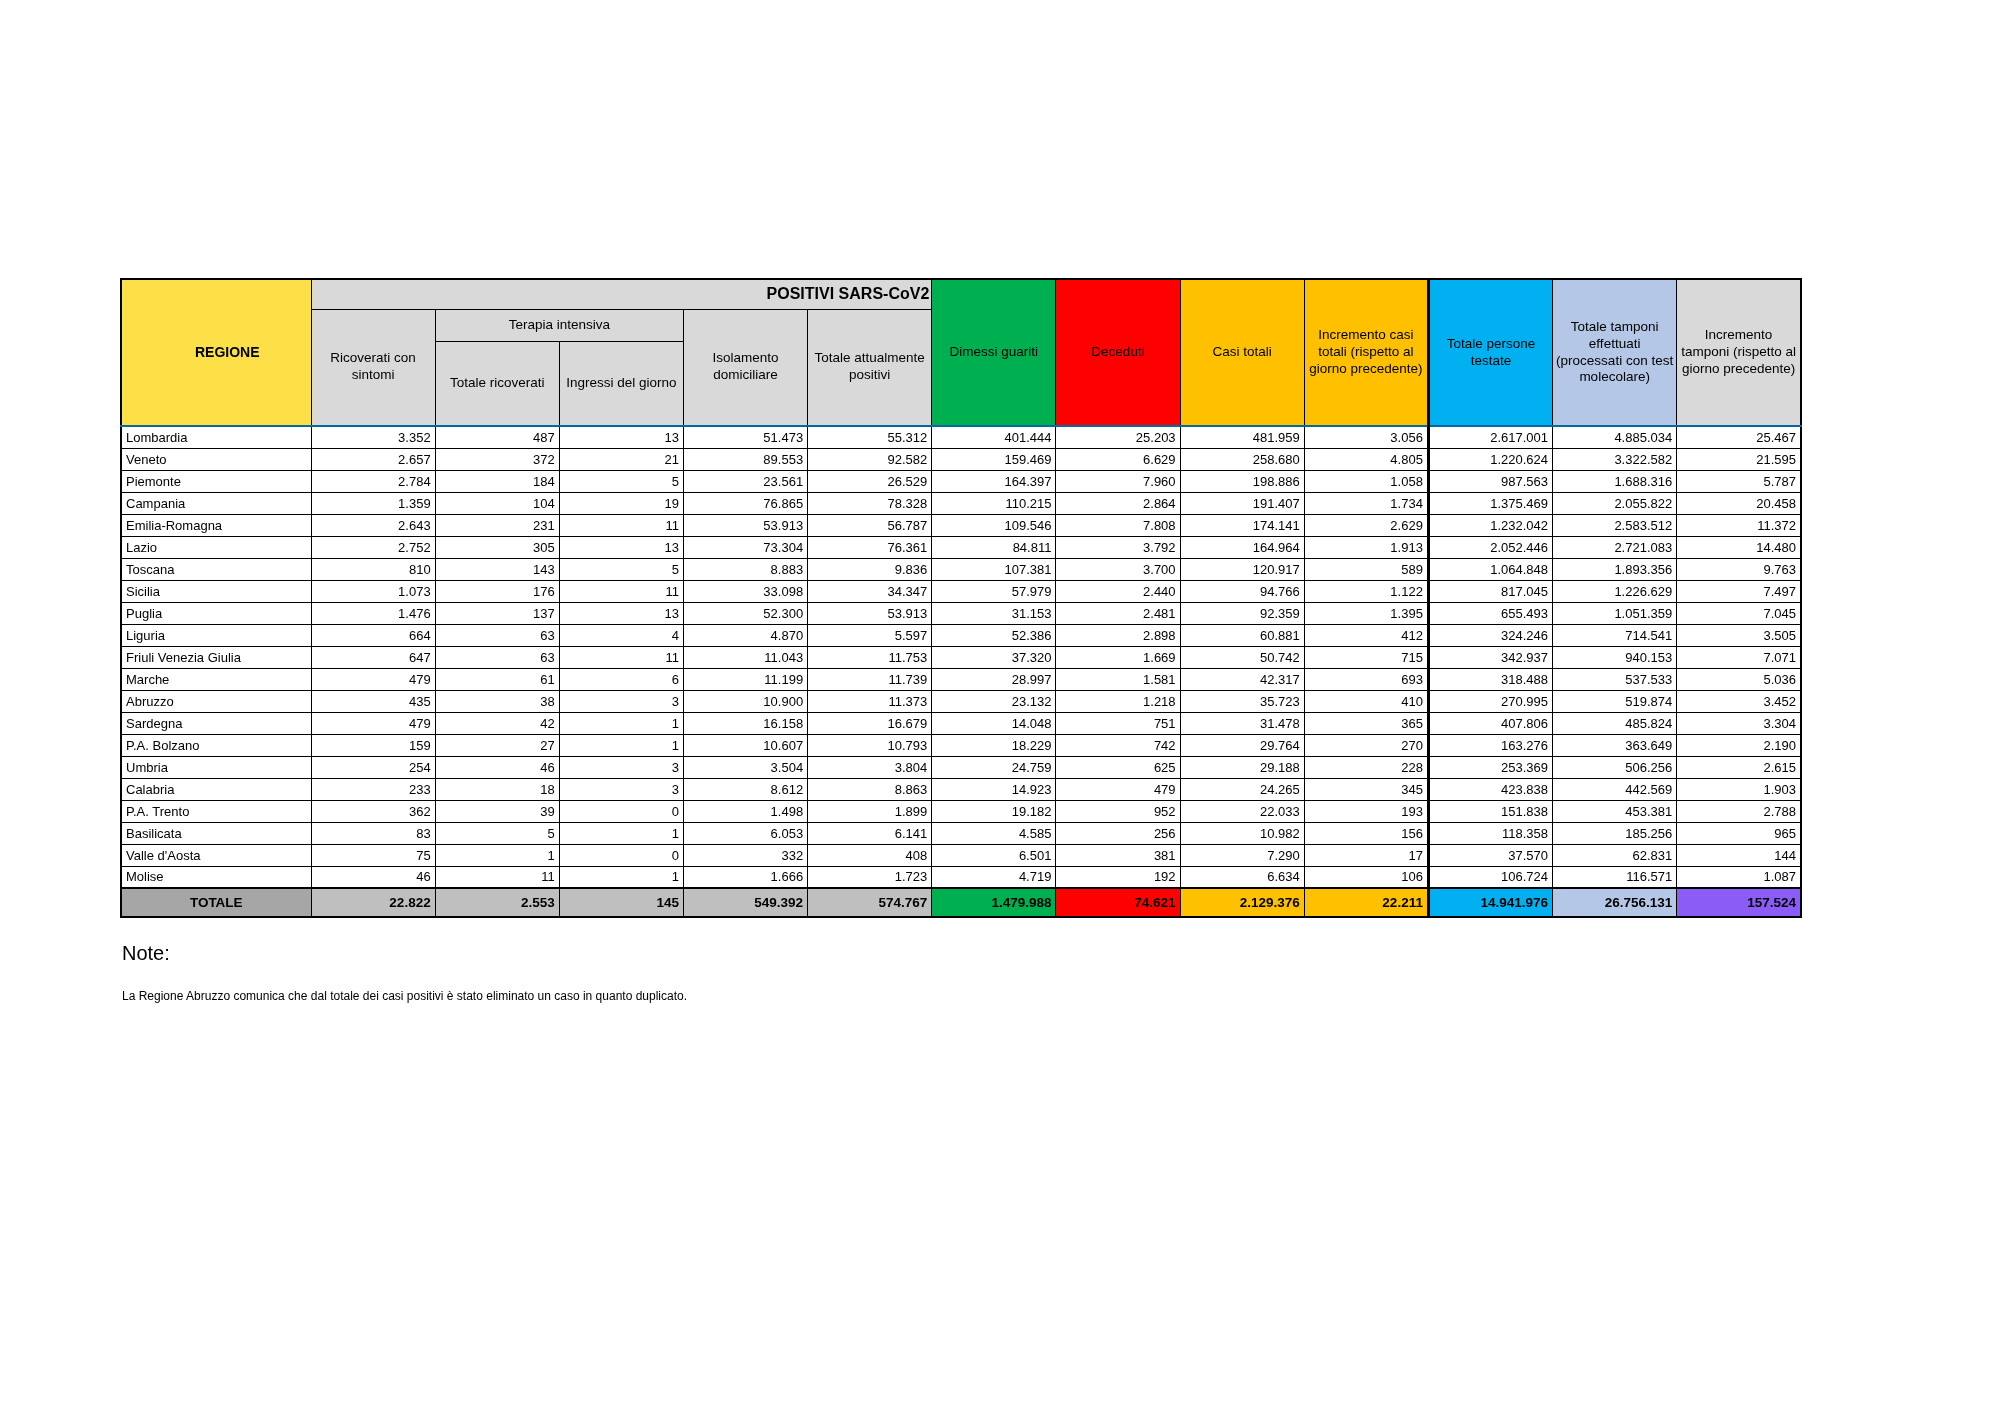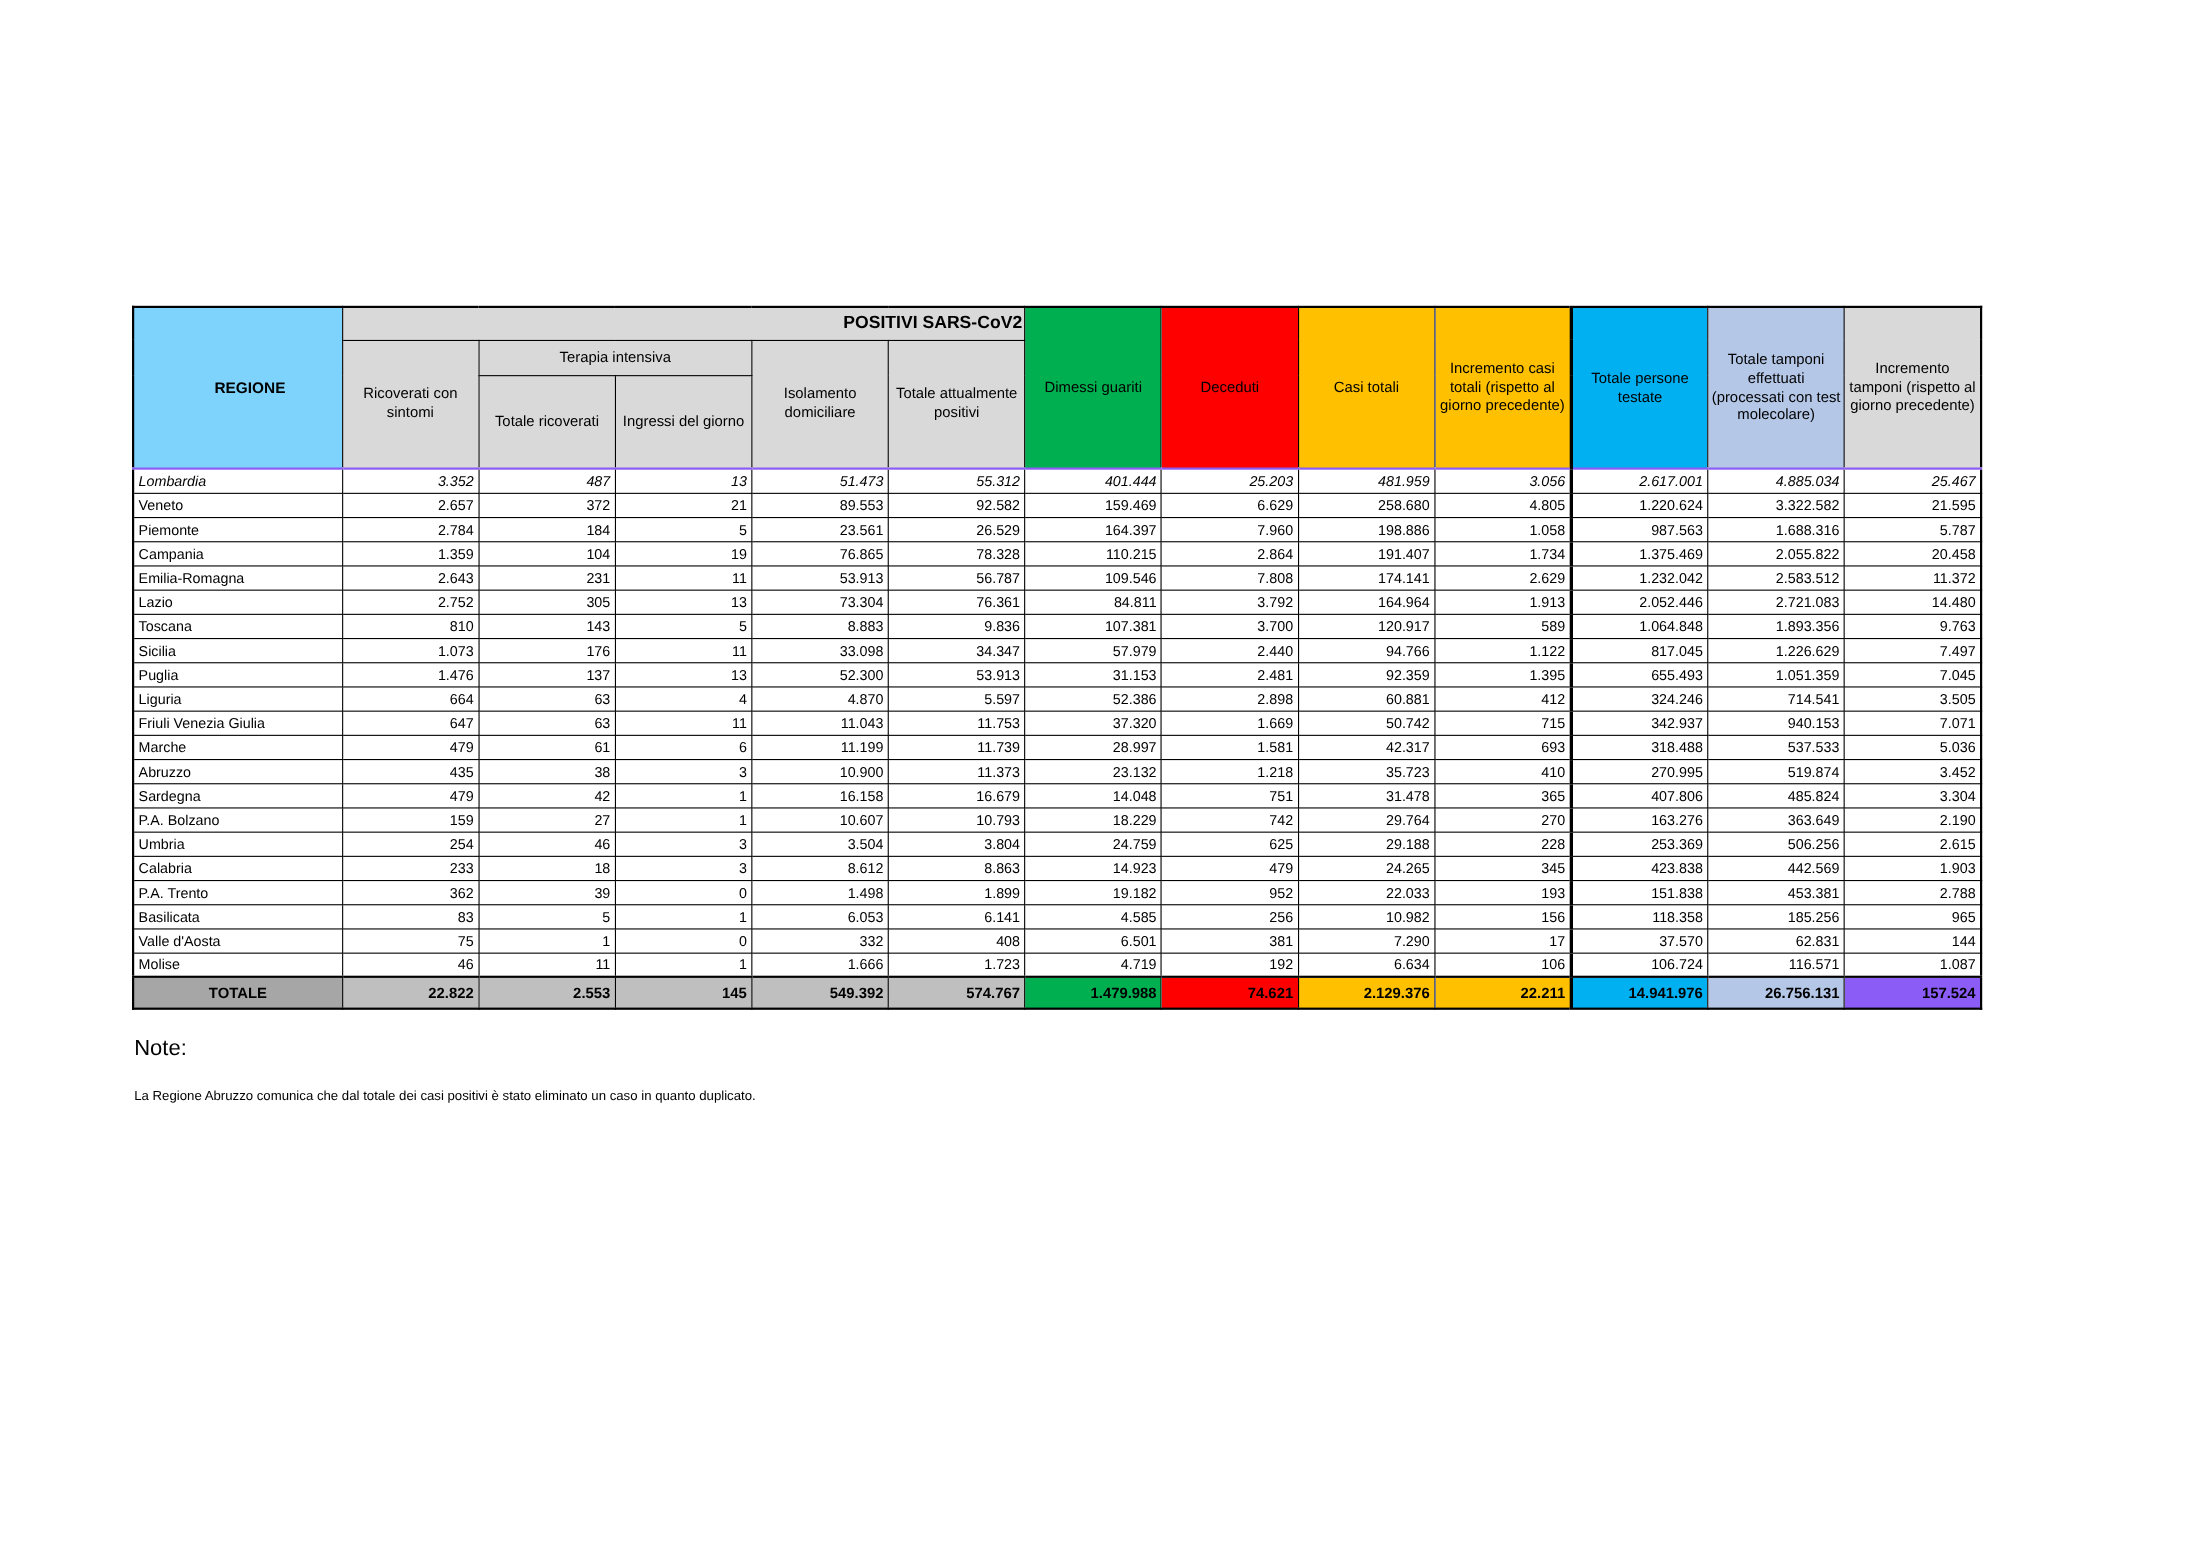--- a/index.html
+++ b/index.html
@@ -34,28 +34,28 @@
     background: #D9D9D9;
     font-weight: normal;
     font-size: 13.5px; line-height: 1.25;
     text-align: center; vertical-align: middle;
     padding: 2px;
   }
   thead tr.h1 { height: 30px; }
   thead tr.h2 { height: 32px; }
   thead tr.h3 { height: 85px; }
 
-  th.hdr-regione { background: #7dd3fc; font-weight: bold; font-size: 14px; padding-left: 24px; }
+  th.hdr-regione { background: #fde047; font-weight: bold; font-size: 14px; padding-left: 24px; }
   th.hdr-positivi { font-weight: bold; font-size: 16px; text-align: right; }
 
   tbody tr { height: 22px; }
   tbody td { background: #fff; font-size: 13px; padding: 1px 4px; white-space: nowrap; vertical-align: middle; }
   td.region { text-align: left; }
   td.num { text-align: right; }
-  tbody tr:first-child td { border-top: 2px solid #8b5cf6; font-style: italic; }
+  tbody tr:first-child td { border-top: 2px solid #0369a1; }
 
   tfoot tr { height: 29px; }
   tfoot td {
     font-weight: bold; font-size: 13.5px;
     padding: 1px 4px; white-space: nowrap; vertical-align: middle;
     border-top: 2px solid #000;
   }
 
   
   tbody td:nth-child(11), tfoot td:nth-child(11), .thick-left { border-left: 3px solid #000 !important; }

